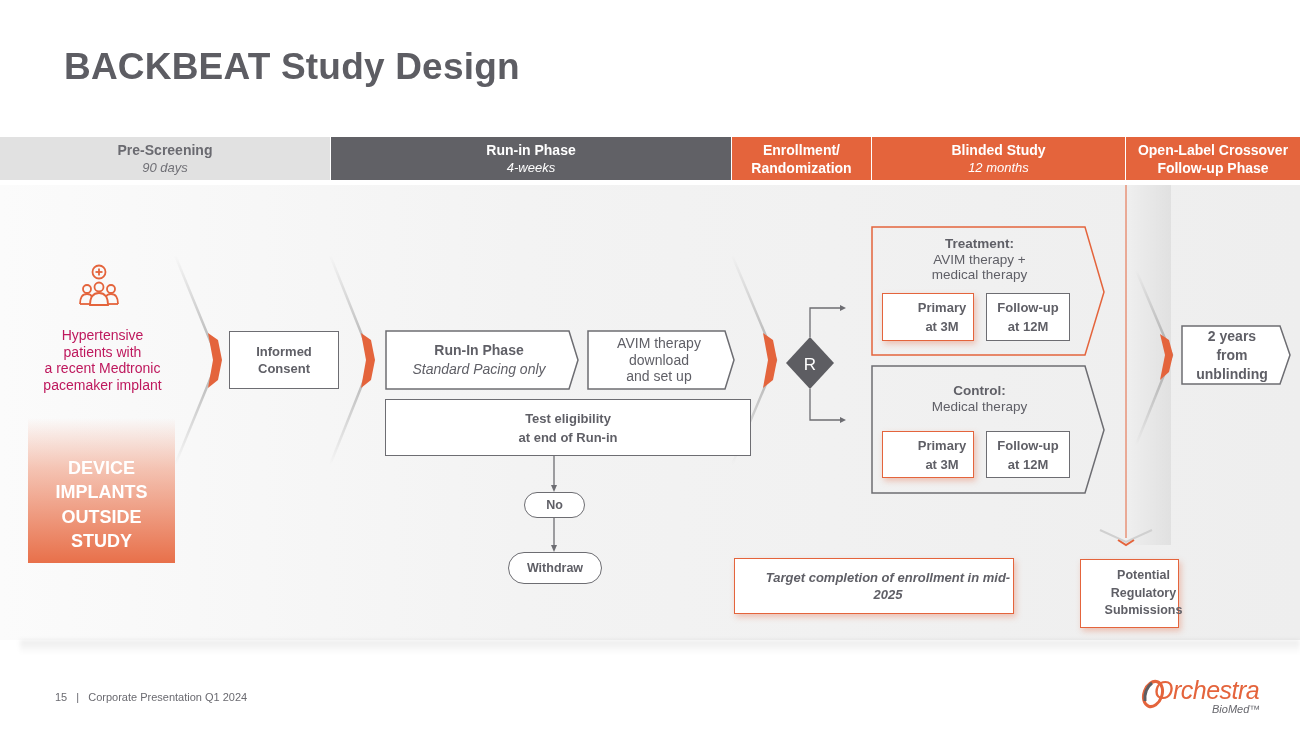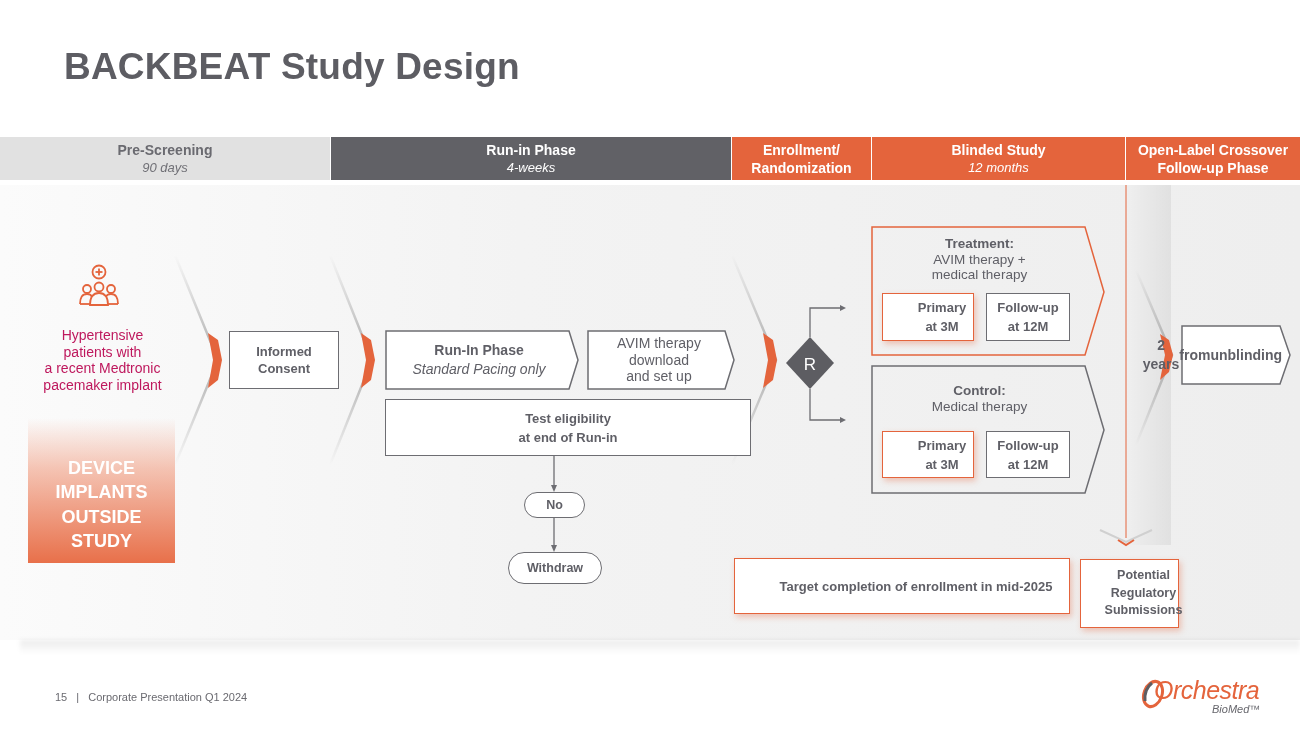--- a/index.html
+++ b/index.html
@@ -215,27 +215,27 @@
 </div>
 <div class="box orange" style="left:882px; top:431px; width:92px; height:47px; font-size:13px; line-height:19px;">
   <div>Primary</div>
   <div>at 3M</div>
 </div>
 <div class="box" style="left:986px; top:431px; width:84px; height:47px; font-size:13px; line-height:19px;">
   <div>Follow-up</div>
   <div>at 12M</div>
 </div>
 
-<div style="position:absolute; left:1182px; top:326px; width:100px; height:58px; display:flex; flex-direction:row; align-items:center; justify-content:flex-end; text-align:center; font-weight:bold; font-size:14px; line-height:19px;">
+<div style="position:absolute; left:1182px; top:326px; width:100px; height:58px; display:flex; flex-direction:column; align-items:center; justify-content:flex-end; text-align:center; font-weight:bold; font-size:14px; line-height:19px;">
   <div>2 years</div>
   <div>from</div>
   <div>unblinding</div>
 </div>
 
-<div class="box orange" style="left:734px; top:558px; width:336px; height:56px; font-size:13px;">Target completion of enrollment in mid-2025</div>
+<div class="box orange" style="left:734px; top:558px; width:280px; height:56px; font-size:13px;font-style:italic;">Target completion of enrollment in mid-2025</div>
 
 <div class="box orange" style="left:1080px; top:559px; width:99px; height:69px; font-size:12.5px; line-height:17.5px;">
   <div>Potential</div>
   <div>Regulatory</div>
   <div>Submissions</div>
 </div>
 
 <div class="footer">
   <span>15</span>
   <span style="margin:0 6px;">|</span>

